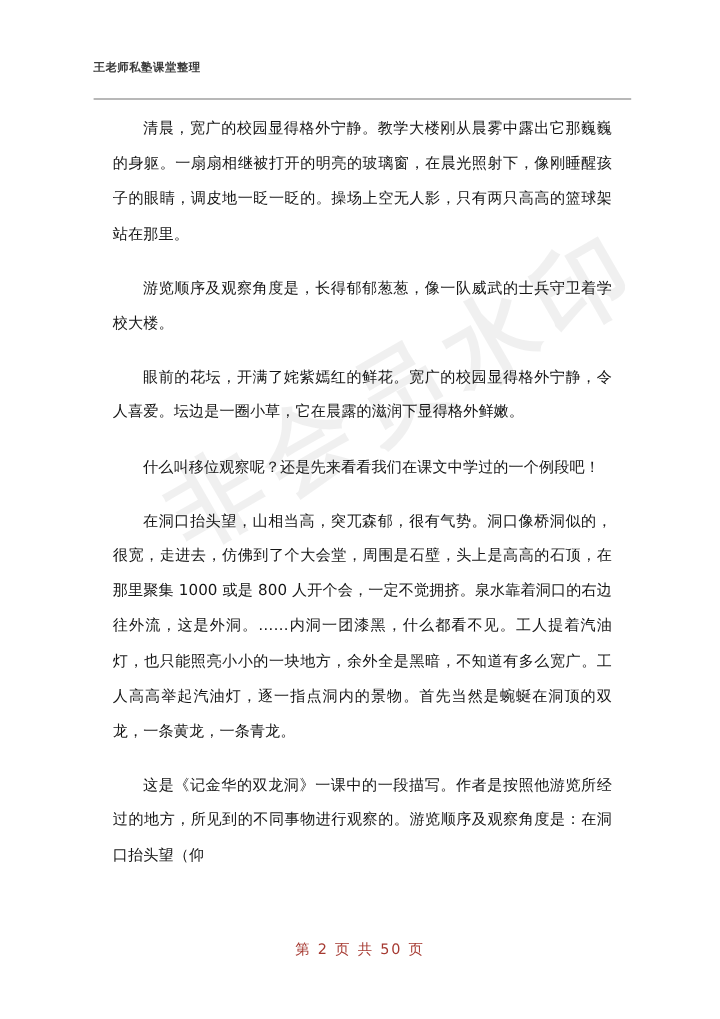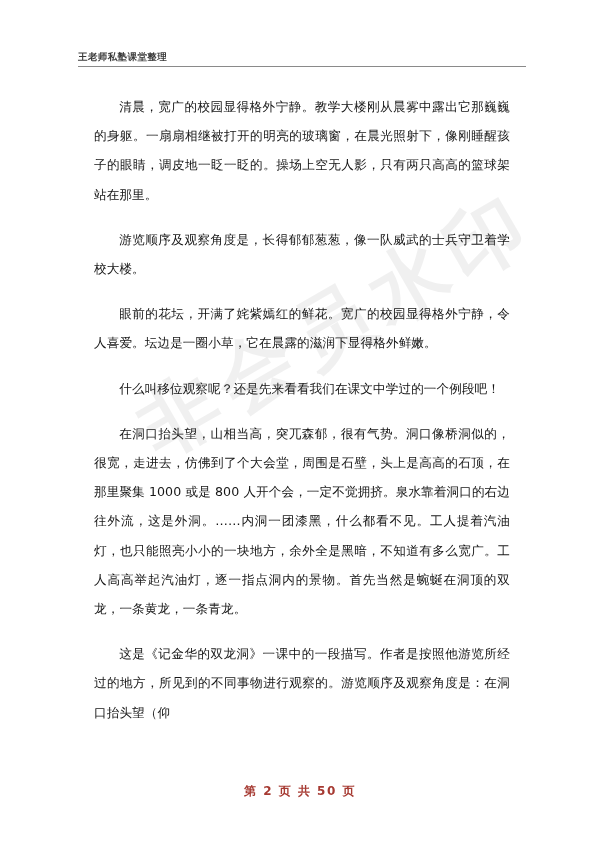--- a/index.html
+++ b/index.html
@@ -56,21 +56,21 @@
     top: 50px;
     width: 448px;
     z-index: 3;
   }
   #header-title {
     font-size: 9.5px;
     font-weight: 700;
     color: #3a3a3a;
     letter-spacing: 0.4px;
     line-height: 13px;
-    padding-bottom: 2px;
+    padding-bottom: 18px;
     white-space: nowrap;
   }
   #header-rule {
     width: 100%;
     height: 1px;
     background: #8a8a8a;
     margin-top: 1px;
   }
 
   
@@ -100,21 +100,21 @@
     position: absolute;
     left: 0;
     top: 780px;
     width: 600px;
     text-align: center;
     z-index: 3;
   }
   #footer-pagenum {
     display: inline-block;
     font-size: 12px;
-    font-weight: 700;
+    font-weight: 400;
     color: #a63a32;
     letter-spacing: 1.5px;
     font-family: "DejaVu Sans", "Liberation Sans", sans-serif;
   }
 </style>
 </head>
 <body>
 
 <div id="page">
 

